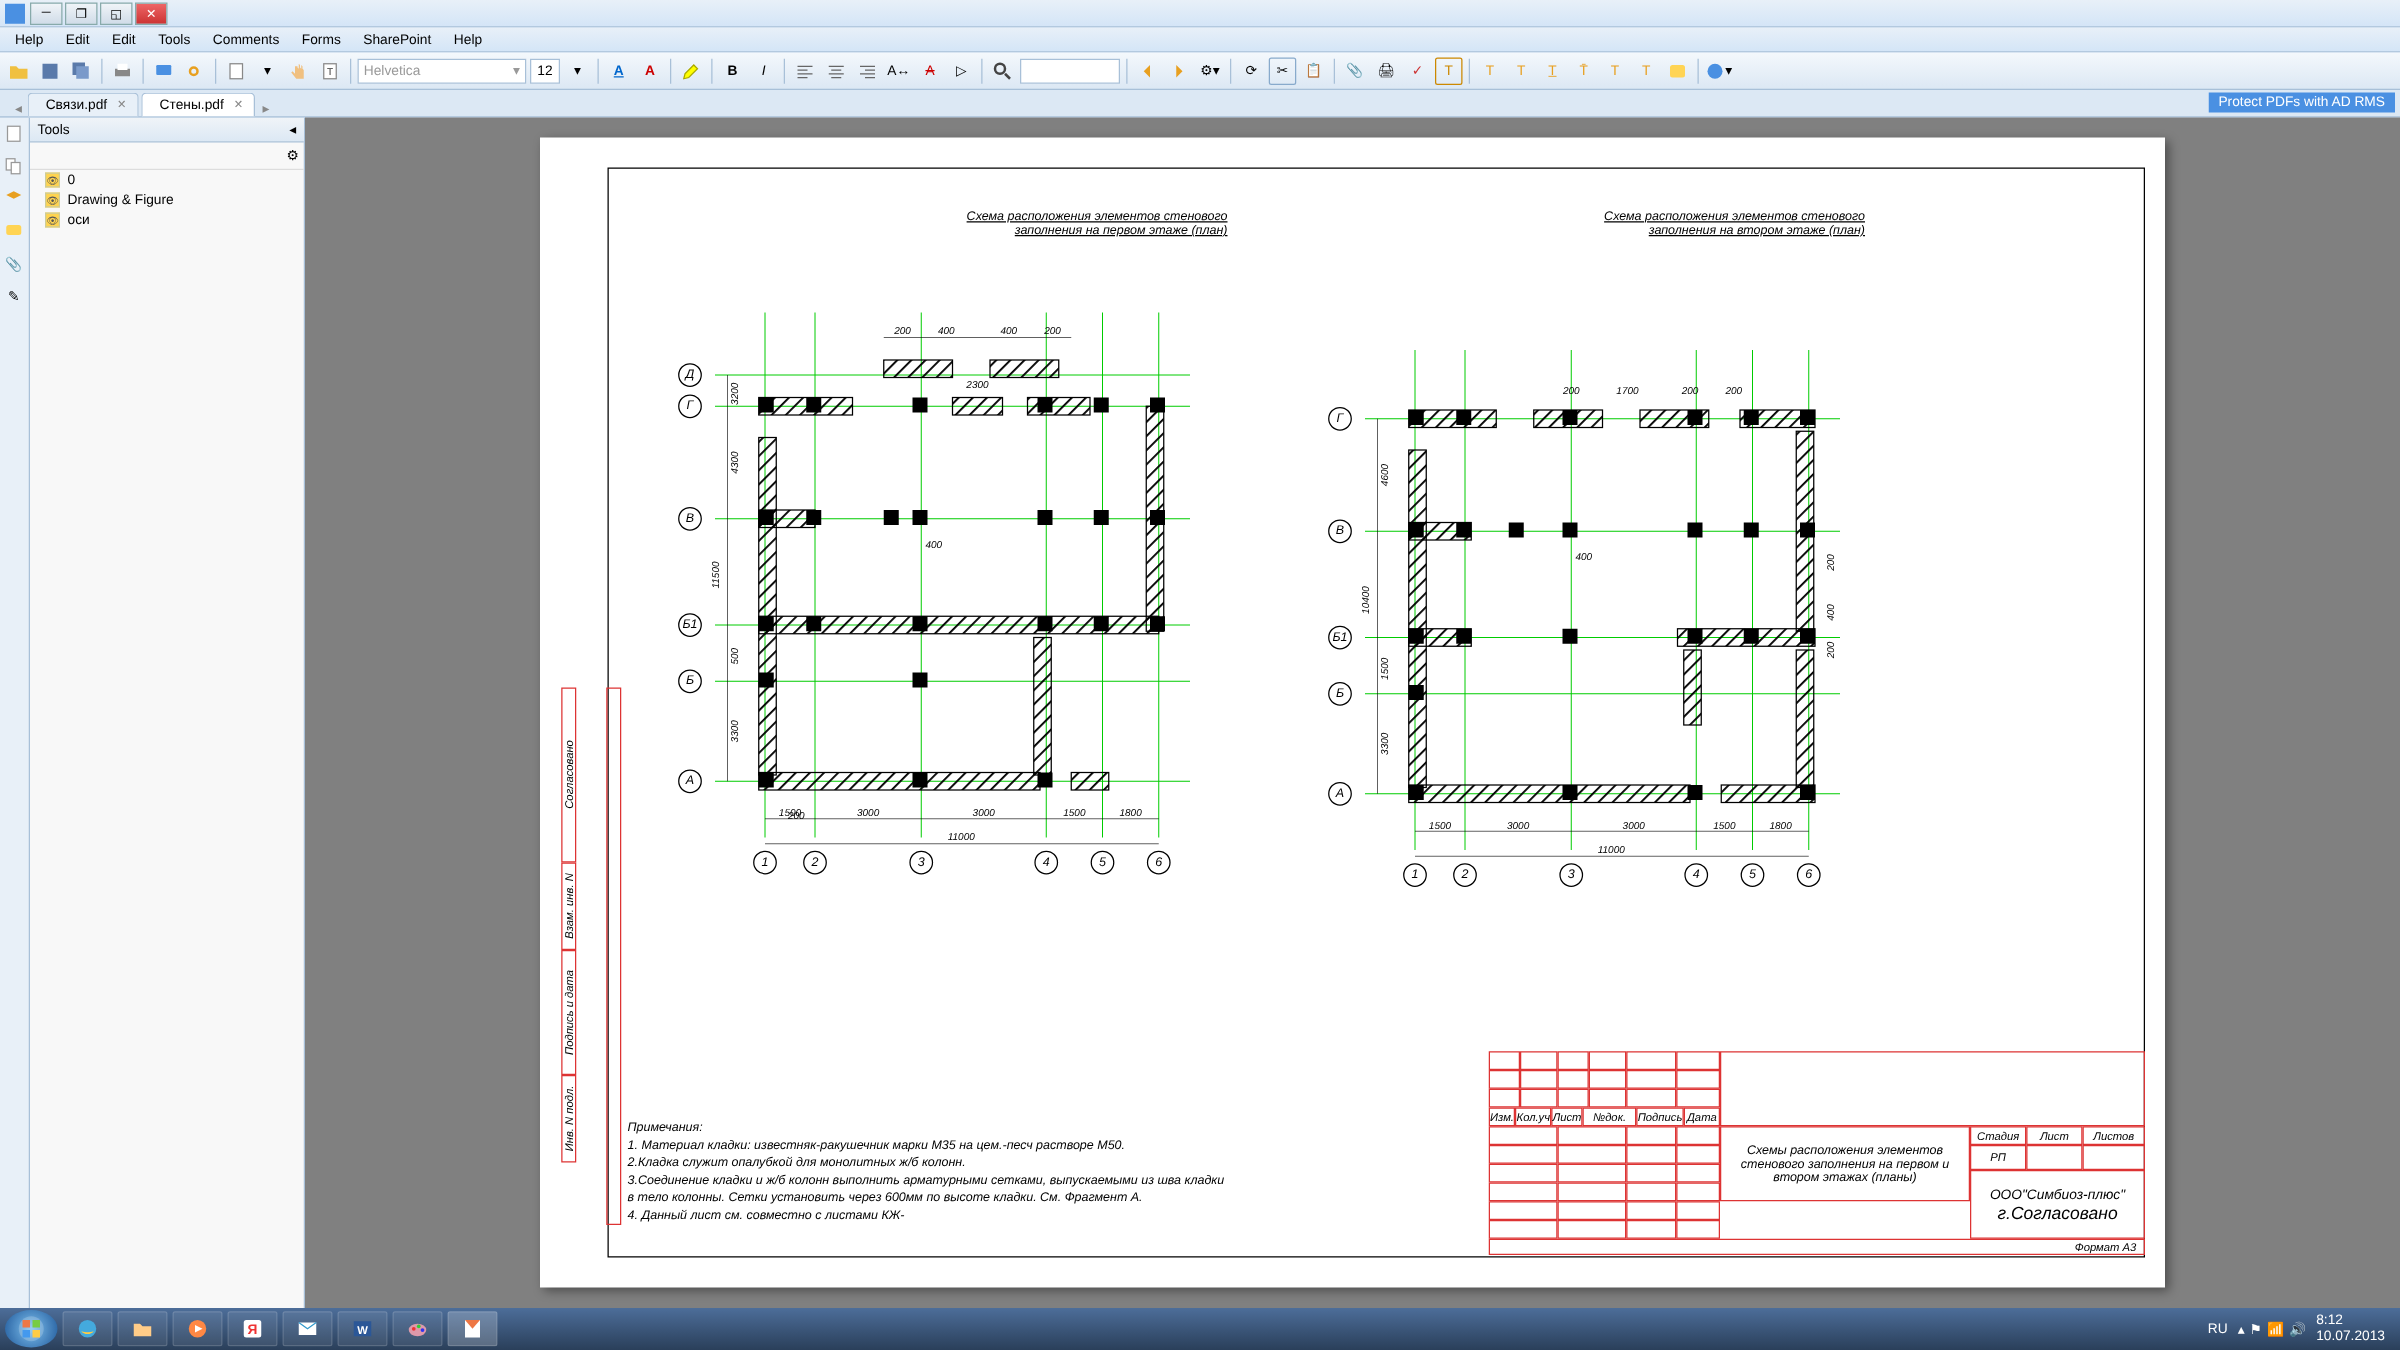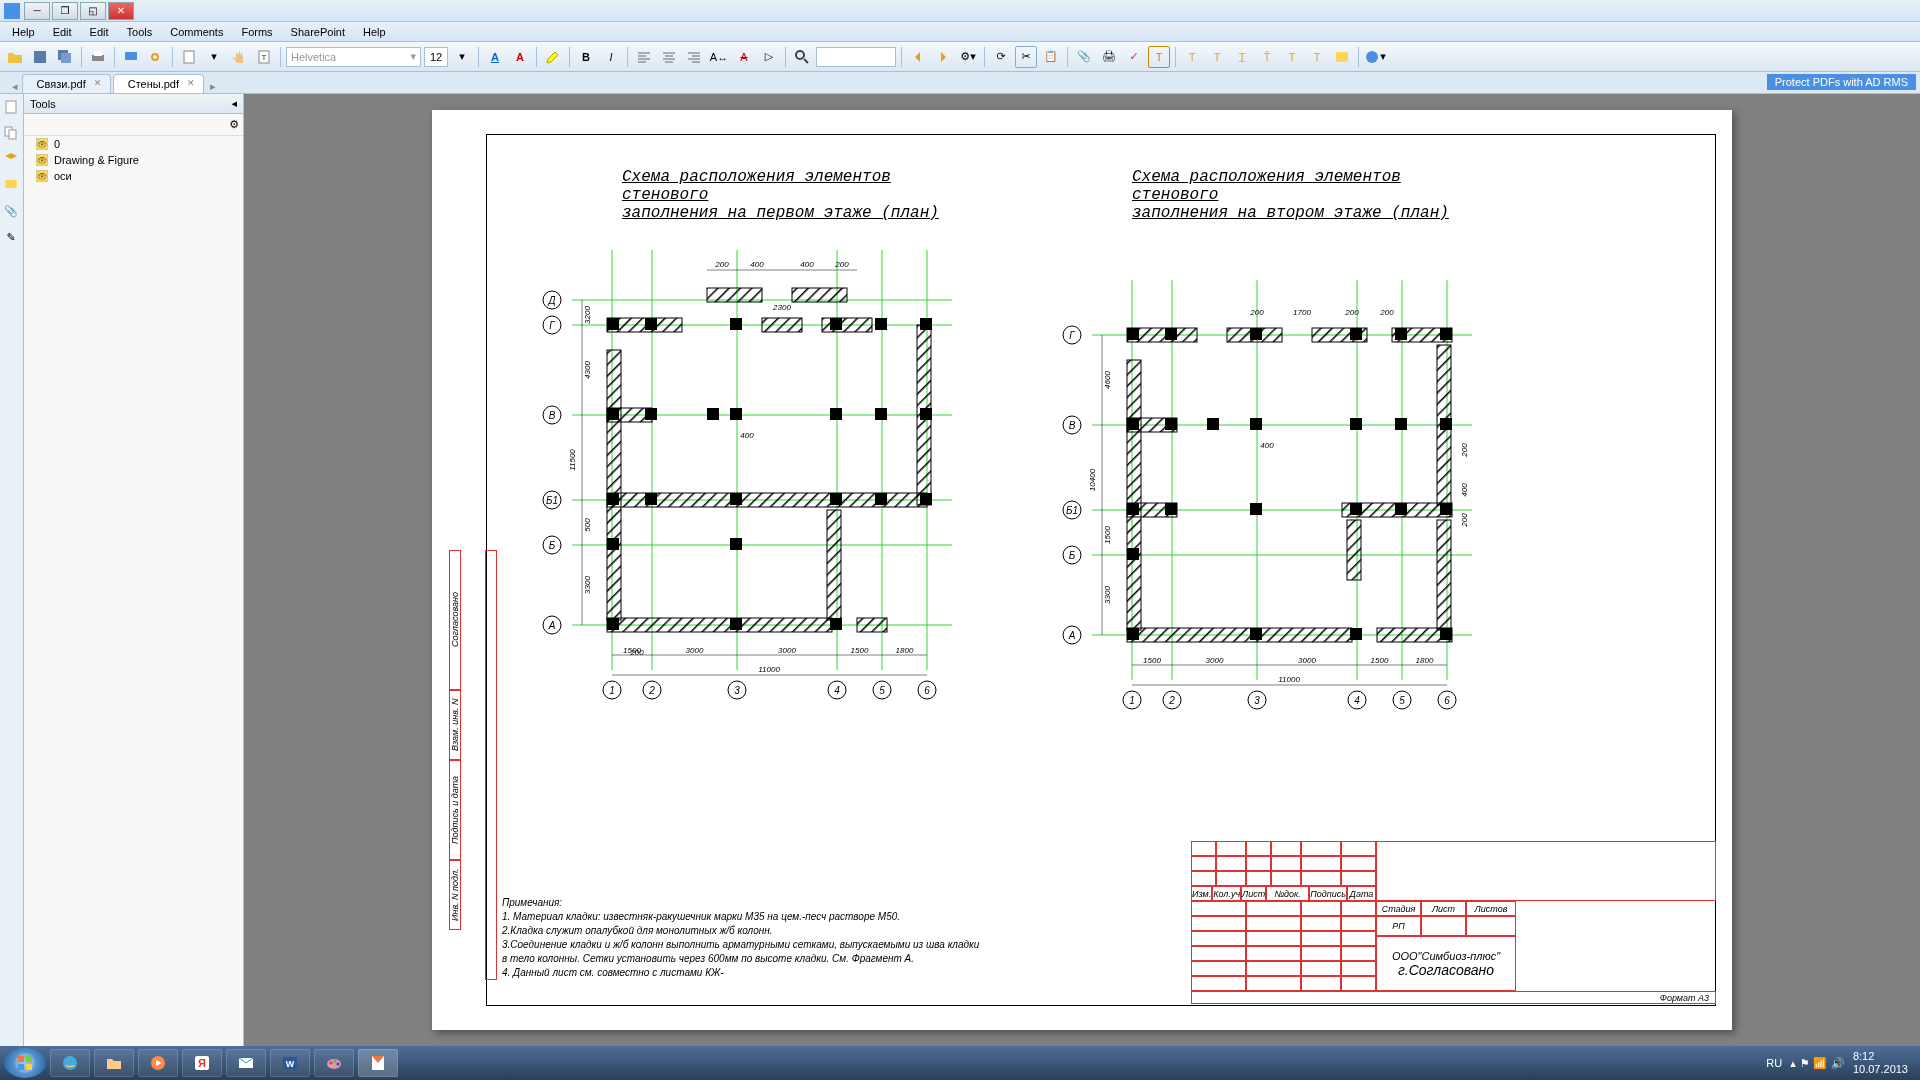--- a/index.html
+++ b/index.html
@@ -43,21 +43,21 @@
 .layers-toolbar { height: 22px; border-bottom: 1px solid #ddd; display: flex; align-items: center; justify-content: flex-end; padding: 0 4px; gap: 4px; }
 .layer-item { display: flex; align-items: center; padding: 2px 12px; gap: 6px; }
 .layer-check { width: 12px; height: 12px; background: #ffd450; border: 1px solid #cc9; display:flex; align-items:center; justify-content:center; font-size:8px; color:#555;}
 
 
 .doc-viewer { flex: 1; background: #808080; display: flex; justify-content: center; align-items: flex-start; padding: 16px 0; overflow: auto; position: relative;}
 .page { width: 1300px; height: 920px; background: #fff; box-shadow: 3px 3px 8px rgba(0,0,0,.4); position: relative; }
 .border-frame { position: absolute; left: 54px; top: 24px; right: 16px; bottom: 24px; border: 1.5px solid #000; }
 
 
-.plan-title { position: absolute; font-style: italic; font-size: 16px; text-decoration: underline; text-align: left; color: #000; font-family: Liberation Mono, monospace;}
+.plan-title { position: absolute; font-style: italic; font-size: 10px; text-decoration: underline; text-align: right; color: #000;}
 
 
 .notes { position: absolute; left: 70px; bottom: 50px; width: 560px; font-style: italic; font-size: 10px; line-height: 1.4; color: #000;}
 
 
 .title-block { position: absolute; right: 16px; bottom: 24px; width: 525px; height: 165px; }
 .tb-row { display: flex; }
 .tb-cell { border: 0.7px solid #d33; font-size: 9px; font-style: italic; display: flex; align-items: center; justify-content: center; color: #000;}
 
 
@@ -640,20 +640,25 @@
                 <div class="tb-cell" style="width:40px;height:15px"></div>
                 <div class="tb-cell" style="width:35px;height:15px"></div>
               </div>
             <div class="tb-row">
                 <div class="tb-cell" style="width:55px;height:15px"></div>
                 <div class="tb-cell" style="width:55px;height:15px"></div>
                 <div class="tb-cell" style="width:40px;height:15px"></div>
                 <div class="tb-cell" style="width:35px;height:15px"></div>
               </div>
           </div>
+          <div style="width:200px">
+            <div class="tb-row">
+              <div class="tb-cell" style="width:200px;height:60px;font-size:10px;text-align:center;padding:0 4px">Схемы расположения элементов стенового заполнения на первом и втором этажах (планы)</div>
+            </div>
+          </div>
           <div style="width:160px">
             <div class="tb-row">
               <div class="tb-cell" style="width:45px;height:15px">Стадия</div>
               <div class="tb-cell" style="width:45px;height:15px">Лист</div>
               <div class="tb-cell" style="width:50px;height:15px">Листов</div>
             </div>
             <div class="tb-row">
               <div class="tb-cell" style="width:45px;height:20px">РП</div>
               <div class="tb-cell" style="width:45px;height:20px"></div>
               <div class="tb-cell" style="width:50px;height:20px"></div>

